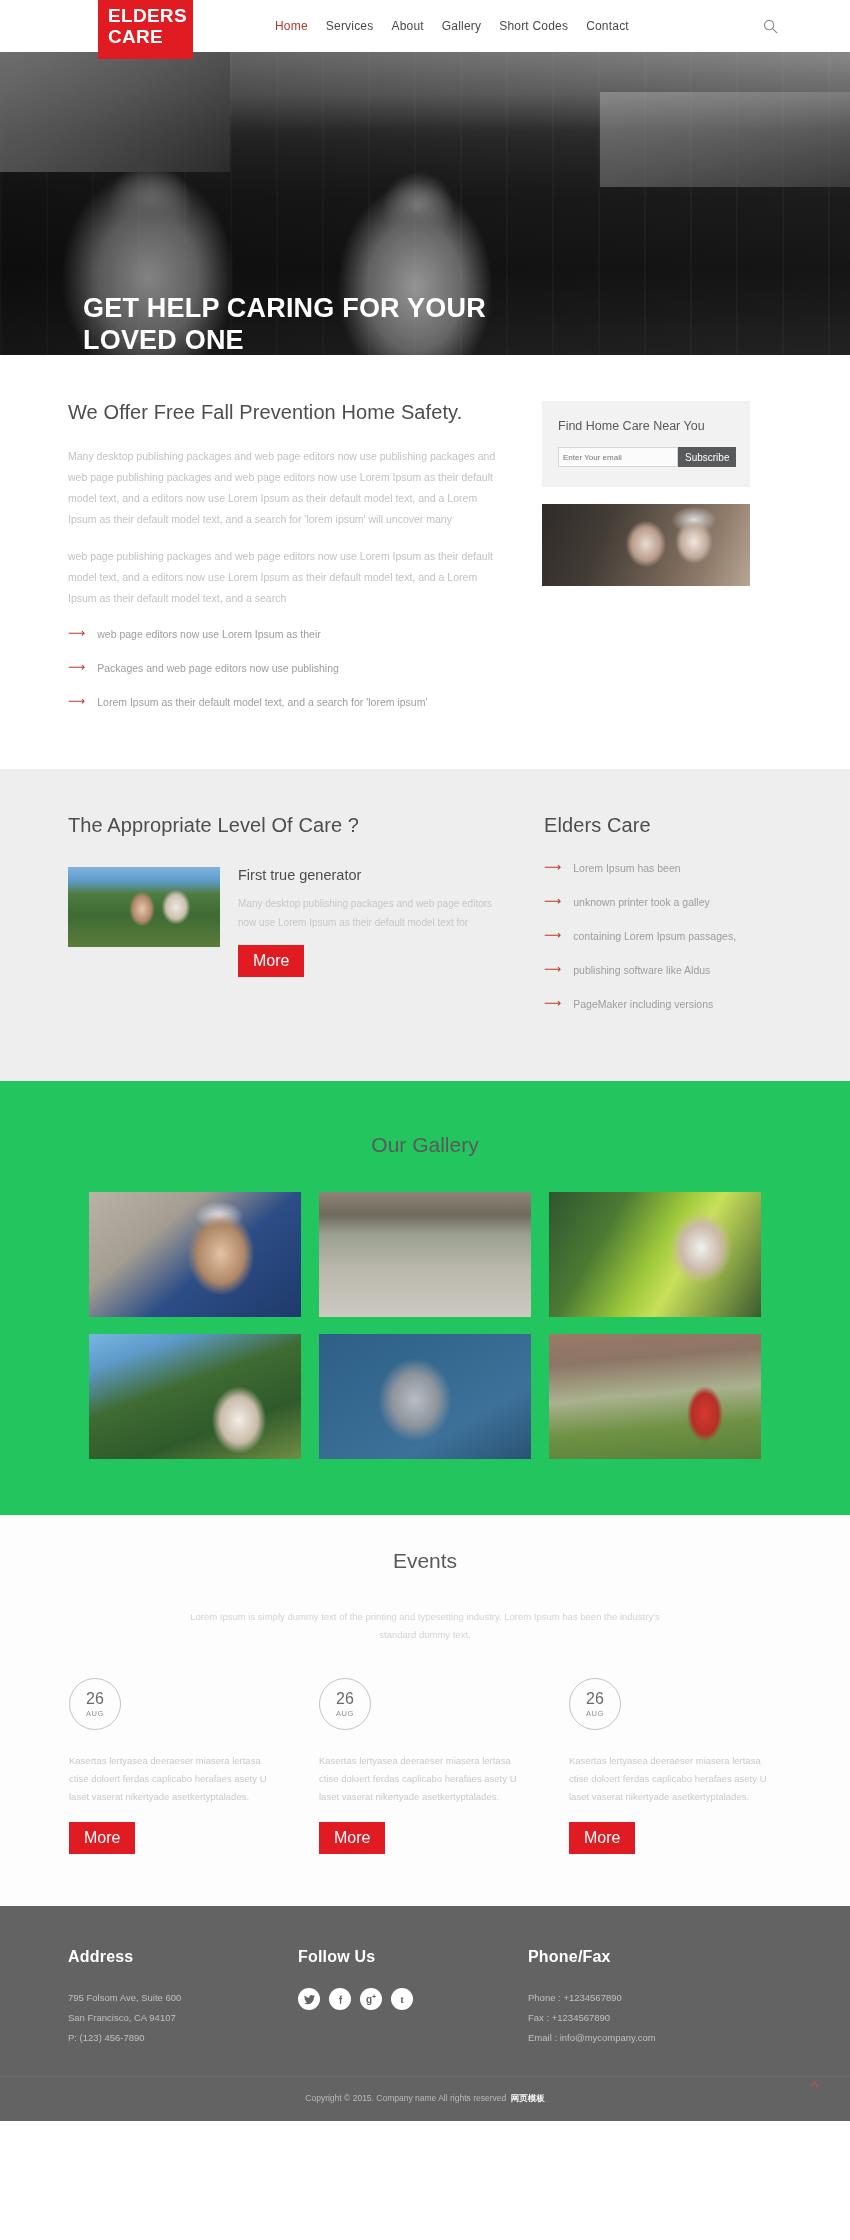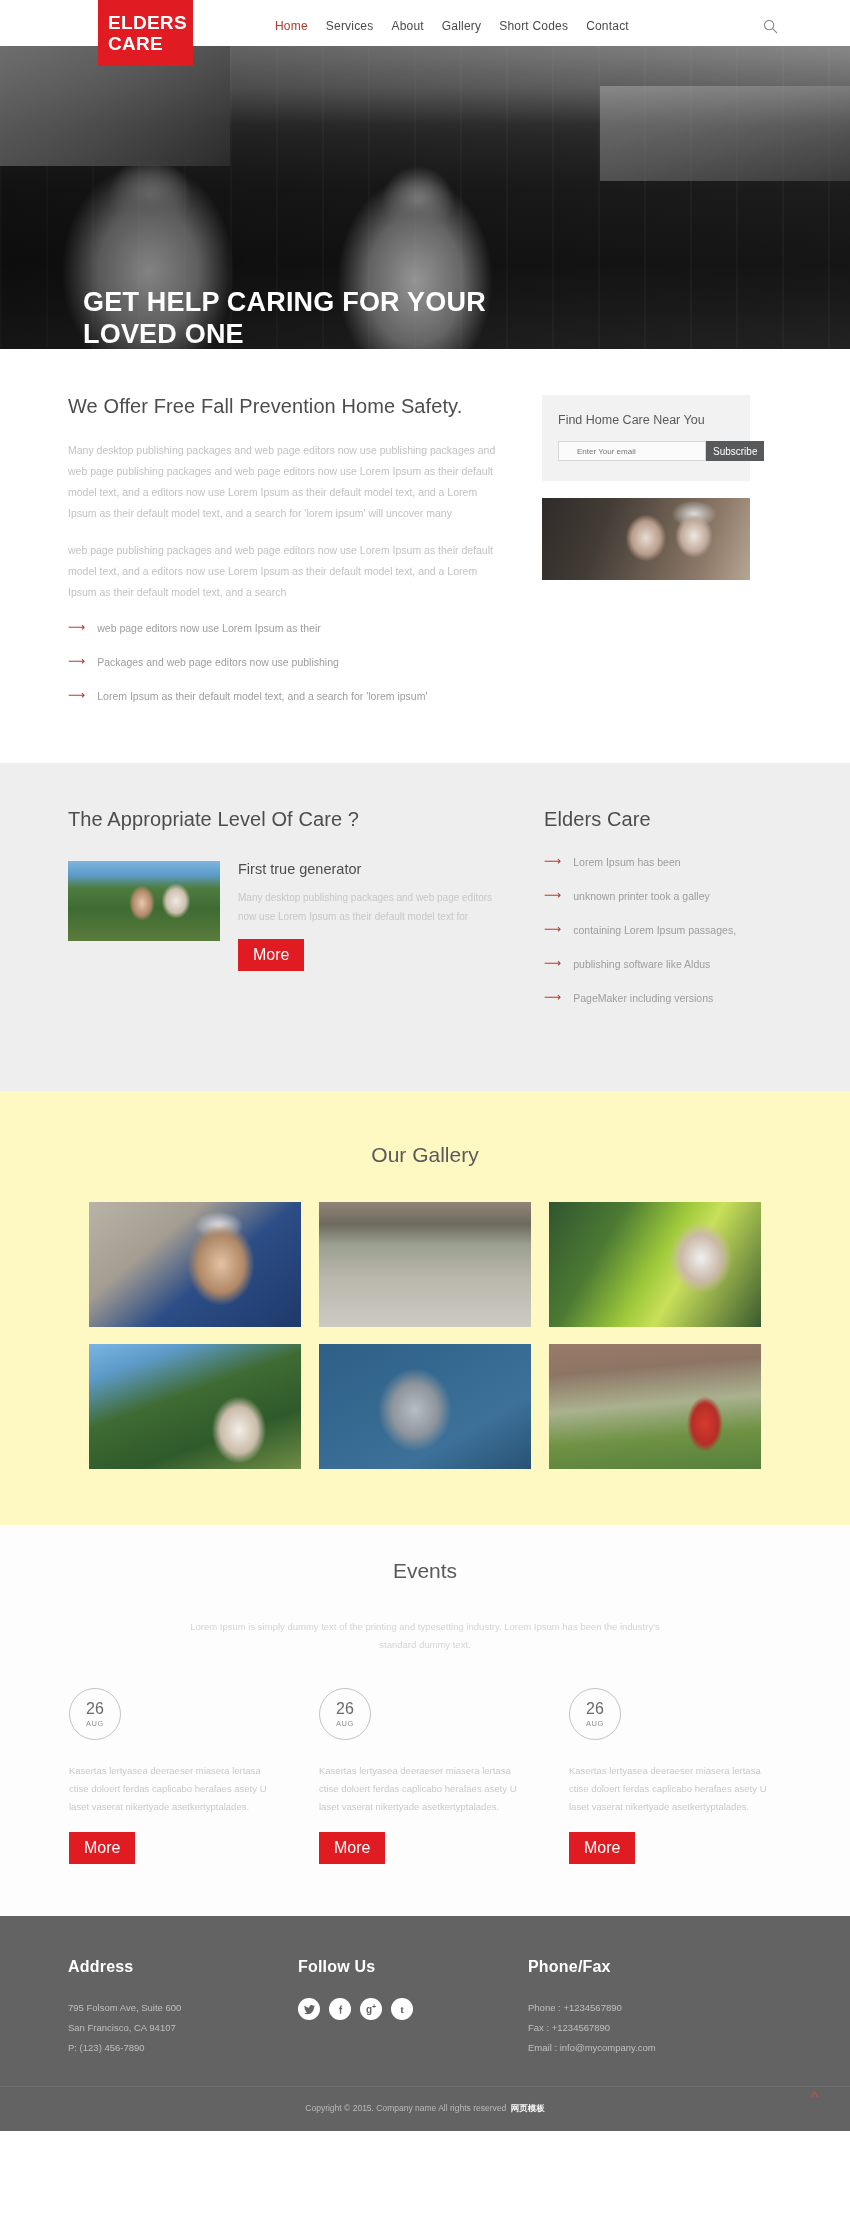--- a/index.html
+++ b/index.html
@@ -8,24 +8,24 @@
     background: #ffffff;
     font-family: "Liberation Sans", sans-serif;
     -webkit-font-smoothing: antialiased;
   }
   body { width: 850px; overflow-x: hidden; }
 
   .page { width: 850px; position: relative; }
 
   
   .header {
-    height: 46px;
+    height: 52px;
     background: #ffffff;
     display: flex;
-    align-items: flex-start;
+    align-items: center;
     position: relative;
     z-index: 40;
   }
   .logo {
     width: 95px;
     height: 66px;
     background: #e01b22;
     margin-left: 98px;
     color: #ffffff;
     font-weight: bold;
@@ -172,21 +172,21 @@
     font-weight: normal;
     margin-bottom: 14px;
   }
   .subs-row { display: flex; }
   .subs-row input {
     flex: 1;
     border: 1px solid #d6d6d6;
     background: #fbfbfb;
     height: 20px;
     font-size: 8px;
-    padding: 0 18px;
+    padding: 0 4px;
     color: #9a9a9a;
     font-family: inherit;
     outline: none;
   }
   .subs-row button {
     background: #58595b;
     color: #ffffff;
     border: none;
     font-size: 10px;
     padding: 0 7px;
@@ -198,21 +198,21 @@
     margin-top: 17px;
     height: 82px;
     background:
       radial-gradient(ellipse 26px 30px at 104px 40px, #e9dcd2 0%, #b89c8a 55%, rgba(0,0,0,0) 78%),
       radial-gradient(ellipse 24px 28px at 152px 38px, #efe7e0 0%, #c0aa9b 55%, rgba(0,0,0,0) 78%),
       radial-gradient(ellipse 30px 18px at 152px 16px, #dedede 0%, rgba(0,0,0,0) 75%),
       linear-gradient(110deg, #2f2b28 0%, #433c36 30%, #6e5f52 58%, #8d7a69 78%, #b8a695 100%);
   }
 
   
-  .care { background: #eeeeee; padding: 45px 0 68px; }
+  .care { background: #eeeeee; padding: 45px 0 52px; }
   .care-grid { display: flex; gap: 36px; }
   .care-left { width: 440px; }
   .care-right { width: 208px; }
   .care-card { display: flex; gap: 18px; margin-top: 30px; }
   .care-img {
     width: 152px;
     height: 80px;
     flex: 0 0 auto;
     background:
       radial-gradient(ellipse 16px 22px at 74px 42px, #e6c8ac 0%, #b1876a 58%, rgba(0,0,0,0) 80%),
@@ -226,21 +226,21 @@
     margin-bottom: 11px;
   }
   .care-card p {
     font-size: 10px;
     line-height: 19px;
     color: #c7c7c7;
     margin-bottom: 13px;
   }
 
   
-  .gallery { background: #fef9c3; padding: 52px 16px 56px; }
+  .gallery { background: #22c55e; padding: 52px 16px 56px; }
   h2.center-title {
     text-align: center;
     font-size: 21px;
     color: #5a5a5a;
     font-weight: normal;
     margin-bottom: 35px;
   }
   .gal-grid {
     display: grid;
     grid-template-columns: repeat(3, 212px);

